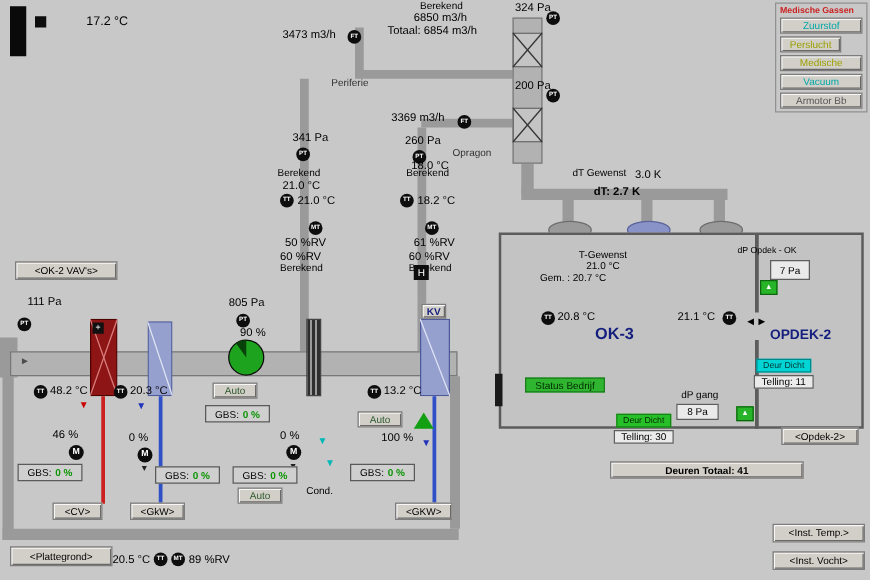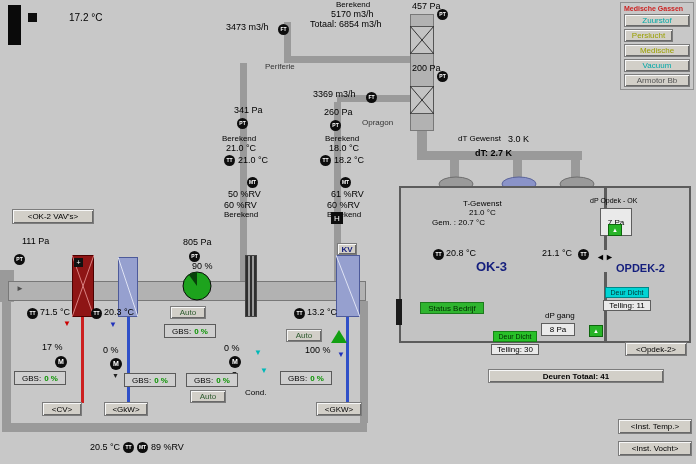--- a/index.html
+++ b/index.html
@@ -93,61 +93,61 @@
 
   <div class="abs" style="left:620px;top:2px;width:74px;height:88px;border:1px solid #909090"></div>
   <div class="txt t7 bold" style="left:624px;top:5px;color:#cc2222">Medische Gassen</div>
   <div class="btn" style="left:624px;top:14px;width:66px;height:13px;color:#00a8a8">Zuurstof</div>
   <div class="btn" style="left:624px;top:29px;width:49px;height:13px;color:#9aa000">Perslucht</div>
   <div class="btn" style="left:624px;top:44px;width:66px;height:13px;color:#9aa000">Medische</div>
   <div class="btn" style="left:624px;top:59px;width:66px;height:13px;color:#00a8a8">Vacuum</div>
   <div class="btn" style="left:624px;top:74px;width:66px;height:13px;color:#555">Armotor Bb</div>
 
   <div class="txt" style="left:336px;top:1px">Berekend</div>
-  <div class="txt t9" style="left:331px;top:10px">5170 m3/h</div>
+  <div class="txt t9" style="left:331px;top:10px">6850 m3/h</div>
   <div class="txt t9" style="left:310px;top:20px">Totaal: 6854 m3/h</div>
   <div class="txt t9" style="left:226px;top:23px">3473 m3/h</div>
   <div class="sensor" style="left:278px;top:24px">FT</div>
   <div class="txt" style="left:265px;top:63px;color:#333">Periferie</div>
   <div class="txt t9" style="left:313px;top:90px">3369 m3/h</div>
   <div class="sensor" style="left:366px;top:92px">FT</div>
   <div class="txt" style="left:362px;top:119px;color:#333">Opragon</div>
 
   <div class="duct" style="left:410px;top:14px;width:24px;height:117px"></div>
   <svg class="abs" style="left:410px;top:26px" width="24" height="28">
     <rect x="0.5" y="0.5" width="23" height="27" fill="#c4c4c4" stroke="#555"></rect>
     <line x1="0" y1="0" x2="24" y2="28" stroke="#333"></line>
     <line x1="24" y1="0" x2="0" y2="28" stroke="#333"></line>
   </svg>
   <svg class="abs" style="left:410px;top:86px" width="24" height="28">
     <rect x="0.5" y="0.5" width="23" height="27" fill="#c4c4c4" stroke="#555"></rect>
     <line x1="0" y1="0" x2="24" y2="28" stroke="#333"></line>
     <line x1="24" y1="0" x2="0" y2="28" stroke="#333"></line>
   </svg>
-  <div class="txt t9" style="left:412px;top:2px">457 Pa</div>
+  <div class="txt t9" style="left:412px;top:2px">324 Pa</div>
   <div class="sensor" style="left:437px;top:9px">PT</div>
   <div class="txt t9" style="left:412px;top:64px">200 Pa</div>
   <div class="sensor" style="left:437px;top:71px">PT</div>
 
   <div class="txt t9" style="left:234px;top:106px">341 Pa</div>
   <div class="sensor" style="left:237px;top:118px">PT</div>
   <div class="txt t9" style="left:324px;top:108px">260 Pa</div>
   <div class="sensor" style="left:330px;top:120px">PT</div>
 
   <div class="txt" style="left:222px;top:135px">Berekend</div>
   <div class="txt t9" style="left:226px;top:144px">21.0 °C</div>
   <div class="sensor" style="left:224px;top:155px">TT</div>
   <div class="txt t9" style="left:238px;top:156px">21.0 °C</div>
   <div class="sensor" style="left:247px;top:177px">MT</div>
   <div class="txt t9" style="left:228px;top:190px">50 %RV</div>
   <div class="txt t9" style="left:224px;top:201px">60 %RV</div>
   <div class="txt" style="left:224px;top:211px">Berekend</div>
 
   <div class="txt" style="left:325px;top:135px">Berekend</div>
-  <div class="txt t9" style="left:329px;top:144px">18.0 °C</div>
+  <div class="txt t9" style="left:329px;top:128px">18.0 °C</div>
   <div class="sensor" style="left:320px;top:155px">TT</div>
   <div class="txt t9" style="left:334px;top:156px">18.2 °C</div>
   <div class="sensor" style="left:340px;top:177px">MT</div>
   <div class="txt t9" style="left:331px;top:190px">61 %RV</div>
   <div class="txt t9" style="left:327px;top:201px">60 %RV</div>
   <div class="txt" style="left:327px;top:211px">Berekend</div>
 
   <div class="txt" style="left:458px;top:135px">dT Gewenst</div>
   <div class="txt t9" style="left:508px;top:135px">3.0 K</div>
   <div class="txt t9 bold" style="left:475px;top:149px">dT: 2.7 K</div>
@@ -162,21 +162,21 @@
     <ellipse cx="18" cy="8" rx="17" ry="7" fill="#9a9a9a" stroke="#6e6e6e"></ellipse>
   </svg>
 
   <div class="abs" style="left:399px;top:186px;width:292px;height:157px;background:#c3c3c3;border:2px solid #5c5c5c"></div>
   <div class="room-wall" style="left:604px;top:188px;width:3px;height:62px"></div>
   <div class="room-wall" style="left:604px;top:272px;width:3px;height:71px"></div>
   <div class="txt t9" style="left:596px;top:253px">◄►</div>
   <div class="abs" style="left:396px;top:299px;width:6px;height:26px;background:#1a1a1a"></div>
 
   <div class="txt t7" style="left:590px;top:197px">dP Opdek - OK</div>
-  <div class="val-box" style="left:600px;top:208px;width:32px;height:28px">7 Pa</div>
+  <div class="val-box" style="left:616px;top:208px;width:32px;height:16px">7 Pa</div>
   <div class="damper" style="left:608px;top:224px;width:14px;height:12px">▲</div>
 
   <div class="txt" style="left:463px;top:200px">T-Gewenst</div>
   <div class="txt" style="left:469px;top:209px">21.0 °C</div>
   <div class="txt" style="left:432px;top:219px">Gem. : 20.7 °C</div>
 
   <div class="sensor" style="left:433px;top:249px">TT</div>
   <div class="txt t9" style="left:446px;top:249px">20.8 °C</div>
   <div class="txt t9" style="left:542px;top:249px">21.1 °C</div>
   <div class="sensor" style="left:578px;top:249px">TT</div>
@@ -190,41 +190,41 @@
   <div class="val-box" style="left:603px;top:300px;width:48px;height:11px">Telling: 11</div>
 
   <div class="txt" style="left:545px;top:312px">dP gang</div>
   <div class="val-box" style="left:541px;top:323px;width:34px;height:13px">8 Pa</div>
   <div class="damper" style="left:589px;top:325px;width:14px;height:12px">▲</div>
 
   <div class="cbox door-green abs" style="left:493px;top:331px;width:44px;height:11px">Deur Dicht</div>
   <div class="val-box" style="left:491px;top:344px;width:48px;height:11px">Telling: 30</div>
 
   <div class="btn" style="left:625px;top:342px;width:62px;height:14px">&lt;Opdek-2&gt;</div>
-  <div class="btn bold" style="left:488px;top:369px;width:176px;height:14px">Deuren Totaal:  41</div>
+  <div class="btn bold" style="left:488px;top:369px;width:155px;height:14px">Deuren Totaal:  41</div>
 
   <div class="btn" style="left:12px;top:209px;width:82px;height:15px">&lt;OK-2 VAV's&gt;</div>
 
   <div class="duct" style="left:8px;top:281px;width:358px;height:20px"></div>
   <div class="arrow" style="left:16px;top:285px;color:#4d4d4d">►</div>
 
   <div class="txt t9" style="left:22px;top:237px">111 Pa</div>
   <div class="sensor" style="left:14px;top:254px">PT</div>
 
   <svg class="abs" style="left:72px;top:255px" width="22" height="62">
     <rect x="0.5" y="0.5" width="21" height="61" fill="#8e1515" stroke="#4d0000"></rect>
     <line x1="0" y1="0" x2="22" y2="62" stroke="#d98080"></line>
     <line x1="22" y1="0" x2="0" y2="62" stroke="#d98080"></line>
   </svg>
   <div class="abs cbox" style="left:74px;top:258px;width:9px;height:9px;background:#111;color:#fff;font-size:7px">+</div>
   <div class="abs" style="left:81px;top:317px;width:3px;height:86px;background:#cc2020"></div>
   <div class="arrow" style="left:63px;top:320px;color:#cc0000">▼</div>
   <div class="sensor" style="left:27px;top:308px">TT</div>
-  <div class="txt t9" style="left:40px;top:308px">71.5 °C</div>
-  <div class="txt t9" style="left:42px;top:343px">17 %</div>
+  <div class="txt t9" style="left:40px;top:308px">48.2 °C</div>
+  <div class="txt t9" style="left:42px;top:343px">46 %</div>
   <div class="m-circle" style="left:55px;top:356px">M</div>
   <div class="arrow" style="left:57px;top:370px;color:#222;font-size:7px">▼</div>
   <div class="gbs-box" style="left:14px;top:371px;width:52px;height:14px">
     <span>GBS:</span>
     <span class="gbs-green">0 %</span>
   </div>
   <div class="btn" style="left:42px;top:402px;width:40px;height:14px">&lt;CV&gt;</div>
 
   <svg class="abs" style="left:118px;top:257px" width="20" height="60">
     <rect x="0.5" y="0.5" width="19" height="59" fill="#96a0cf" stroke="#4d5a9a"></rect>
@@ -283,20 +283,21 @@
   <div class="btn" style="left:286px;top:329px;width:36px;height:13px;color:#2d5a2d">Auto</div>
   <div class="tri-up" style="left:331px;top:330px"></div>
   <div class="txt t9" style="left:305px;top:346px">100 %</div>
   <div class="arrow" style="left:337px;top:351px;color:#2233bb">▼</div>
   <div class="gbs-box" style="left:280px;top:371px;width:52px;height:14px">
     <span>GBS:</span>
     <span class="gbs-green">0 %</span>
   </div>
   <div class="btn" style="left:316px;top:402px;width:46px;height:14px">&lt;GKW&gt;</div>
 
+  <div class="btn" style="left:8px;top:437px;width:82px;height:16px">&lt;Plattegrond&gt;</div>
   <div class="txt t9" style="left:90px;top:443px">20.5 °C</div>
   <div class="sensor" style="left:123px;top:442px">TT</div>
   <div class="sensor" style="left:137px;top:442px">MT</div>
   <div class="txt t9" style="left:151px;top:443px">89 %RV</div>
   <div class="btn" style="left:618px;top:419px;width:74px;height:15px">&lt;Inst. Temp.&gt;</div>
   <div class="btn" style="left:618px;top:441px;width:74px;height:15px">&lt;Inst. Vocht&gt;</div>
 
 </div>
 
 </body></html>

